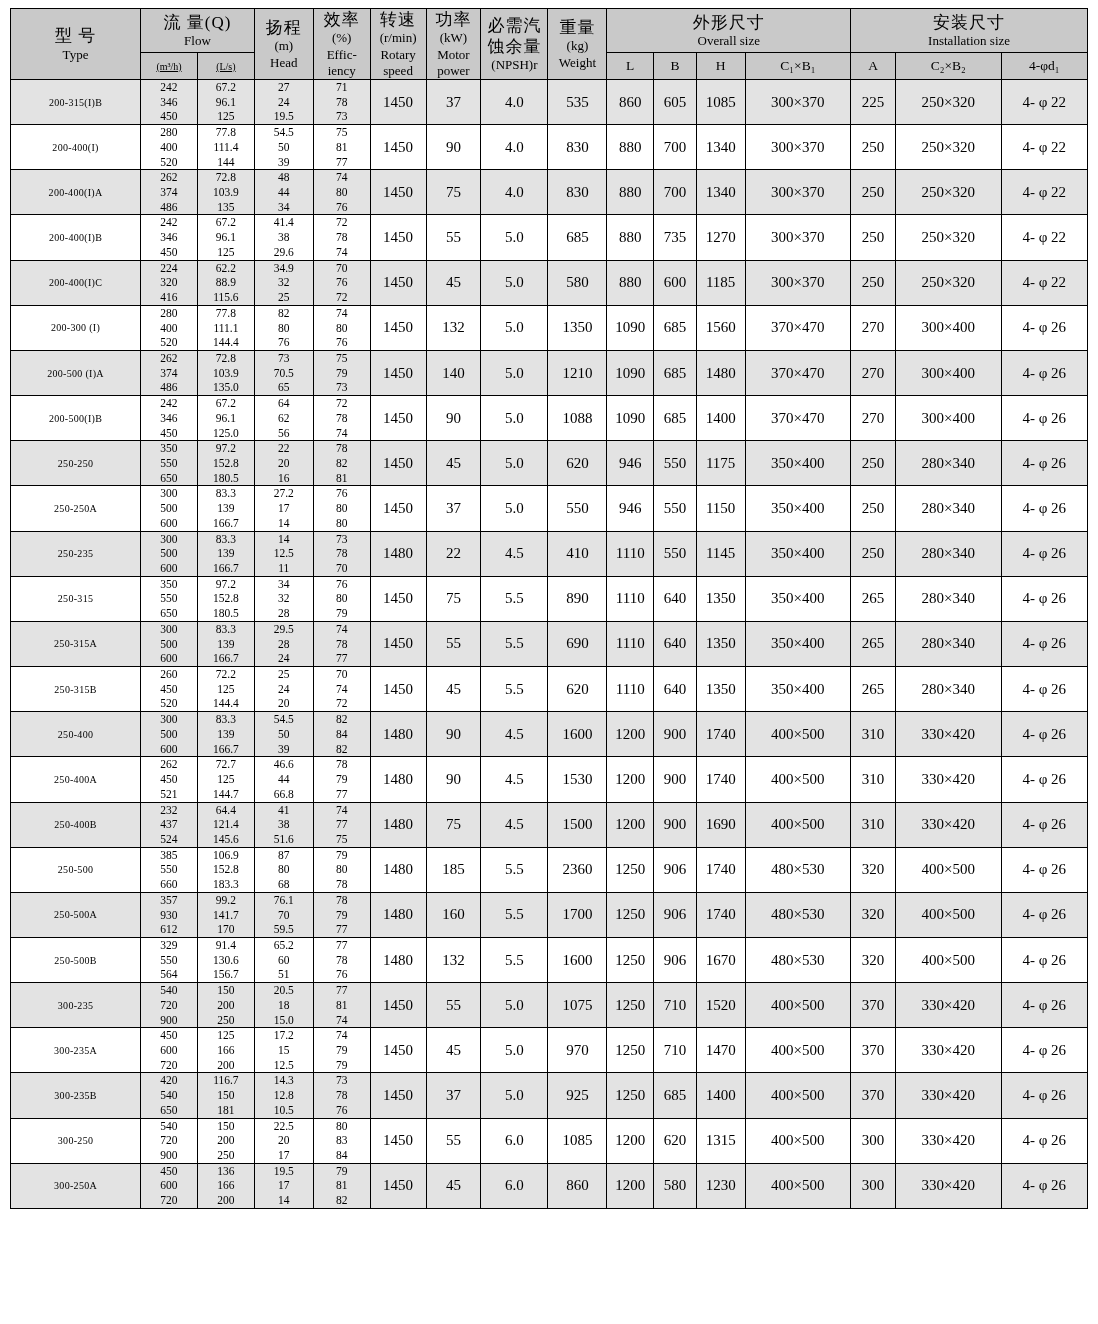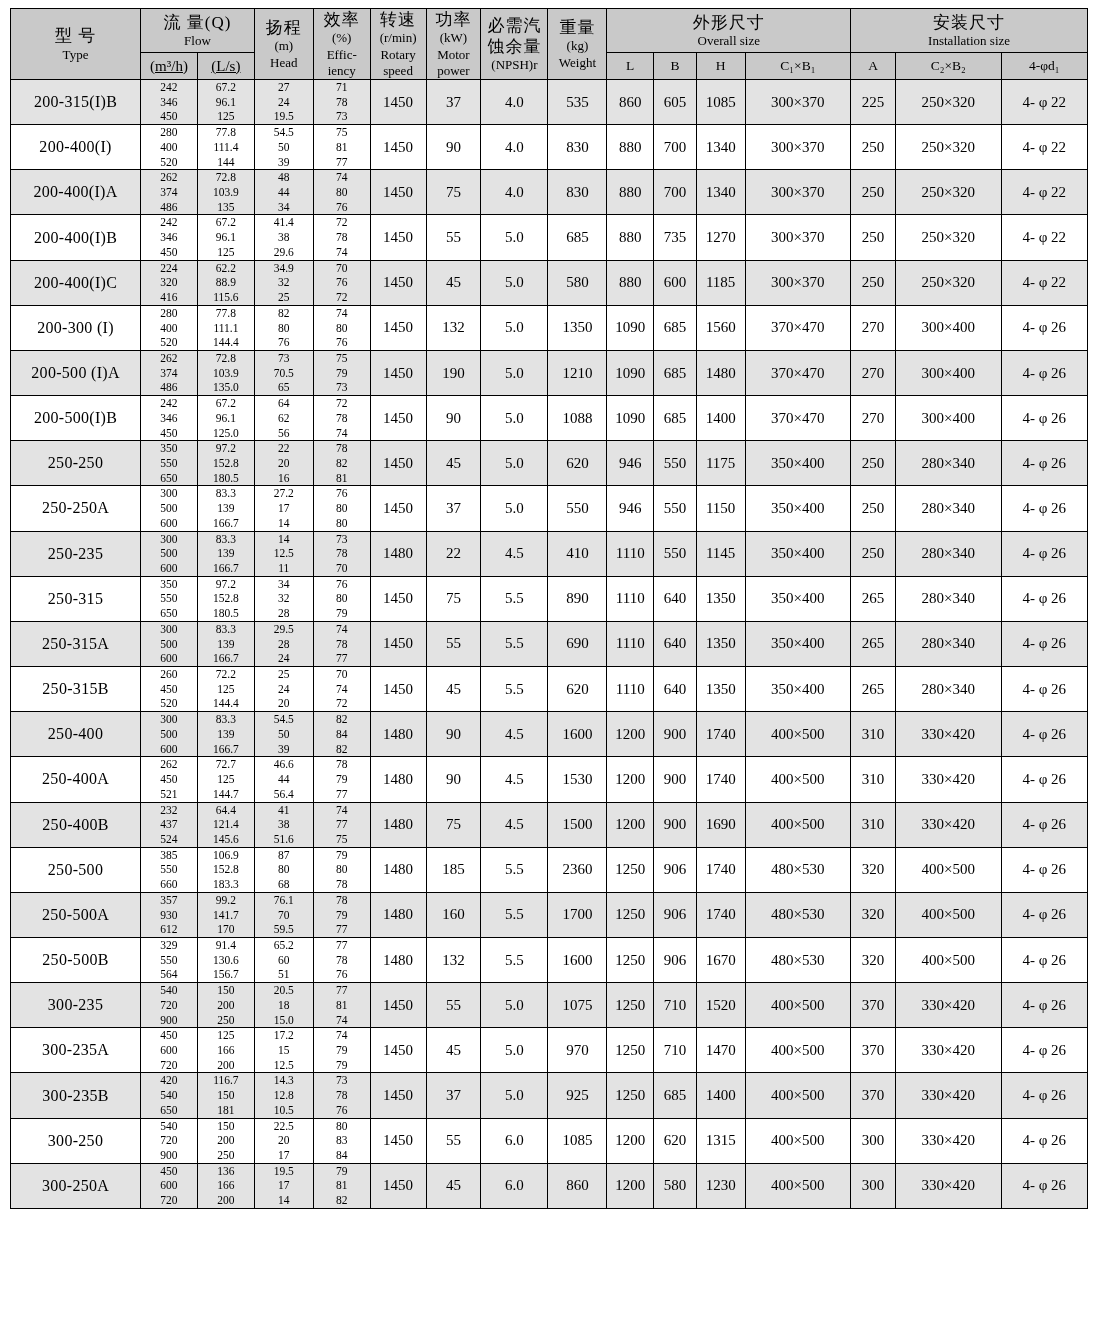--- a/index.html
+++ b/index.html
@@ -50,21 +50,21 @@
     font-size: 13.5px;
     height: 26px;
   }
   tbody tr.odd td {
     background: #e3e3e3;
   }
   tbody tr.even td {
     background: #ffffff;
   }
   td.type {
-    font-size: 16px;
+    font-size: 10px;
     letter-spacing: 0.3px;
   }
   td.triple {
     font-size: 11.5px;
     line-height: 1.28;
     padding: 3px 0;
   }
   td.num {
     font-size: 15px;
   }
@@ -81,21 +81,21 @@
   col.c-pow    { width: 54px; }
   col.c-npsh   { width: 66px; }
   col.c-wt     { width: 58px; }
   col.c-l      { width: 46px; }
   col.c-b      { width: 42px; }
   col.c-h      { width: 48px; }
   col.c-c1b1   { width: 104px; }
   col.c-a      { width: 44px; }
   col.c-c2b2   { width: 104px; }
   col.c-d1     { width: 85px; }
-  .sub-unit { font-size: 15px; text-decoration: underline; }
+  .sub-unit { font-size: 10px; text-decoration: underline; }
 </style>
 </head>
 <body>
 
 <div id="sheet">
   <table class="spec">
     <colgroup>
       <col class="c-type">
         <col class="c-q1">
         <col class="c-q2">
@@ -458,21 +458,21 @@
             </div>
           </td>
           <td class="triple">
             <div class="stack">
               <div>75</div>
               <div>79</div>
               <div>73</div>
             </div>
           </td>
           <td class="num">1450</td>
-          <td class="num">190</td>
+          <td class="num">140</td>
           <td class="num">5.0</td>
           <td class="num">1210</td>
           <td class="dim">1090</td>
           <td class="dim">685</td>
           <td class="dim">1480</td>
           <td class="dim">370×470</td>
           <td class="dim">270</td>
           <td class="dim">300×400</td>
           <td class="dim">4- φ 26</td>
         </tr>
@@ -825,21 +825,21 @@
             <div class="stack">
               <div>72.7</div>
               <div>125</div>
               <div>144.7</div>
             </div>
           </td>
           <td class="triple">
             <div class="stack">
               <div>46.6</div>
               <div>44</div>
-              <div>56.4</div>
+              <div>66.8</div>
             </div>
           </td>
           <td class="triple">
             <div class="stack">
               <div>78</div>
               <div>79</div>
               <div>77</div>
             </div>
           </td>
           <td class="num">1480</td>

